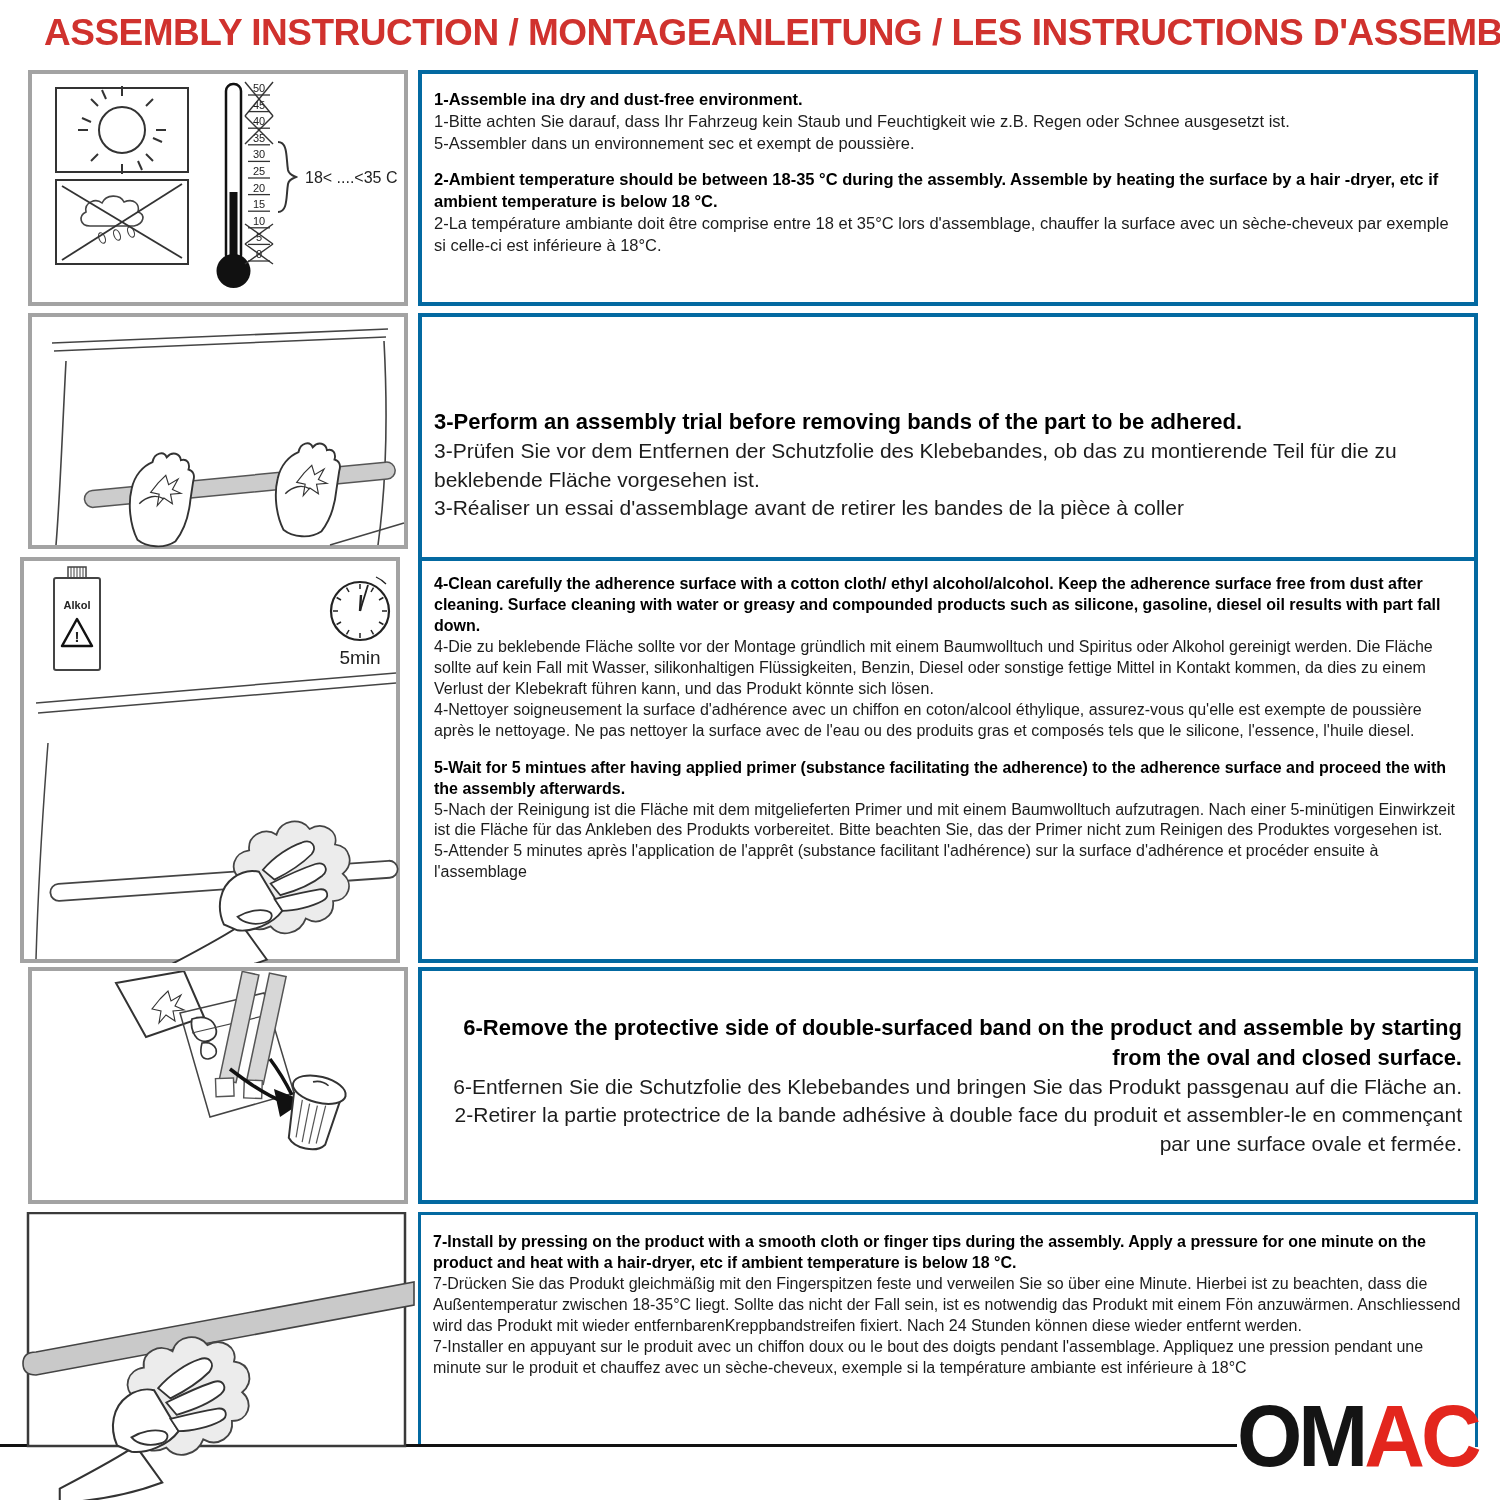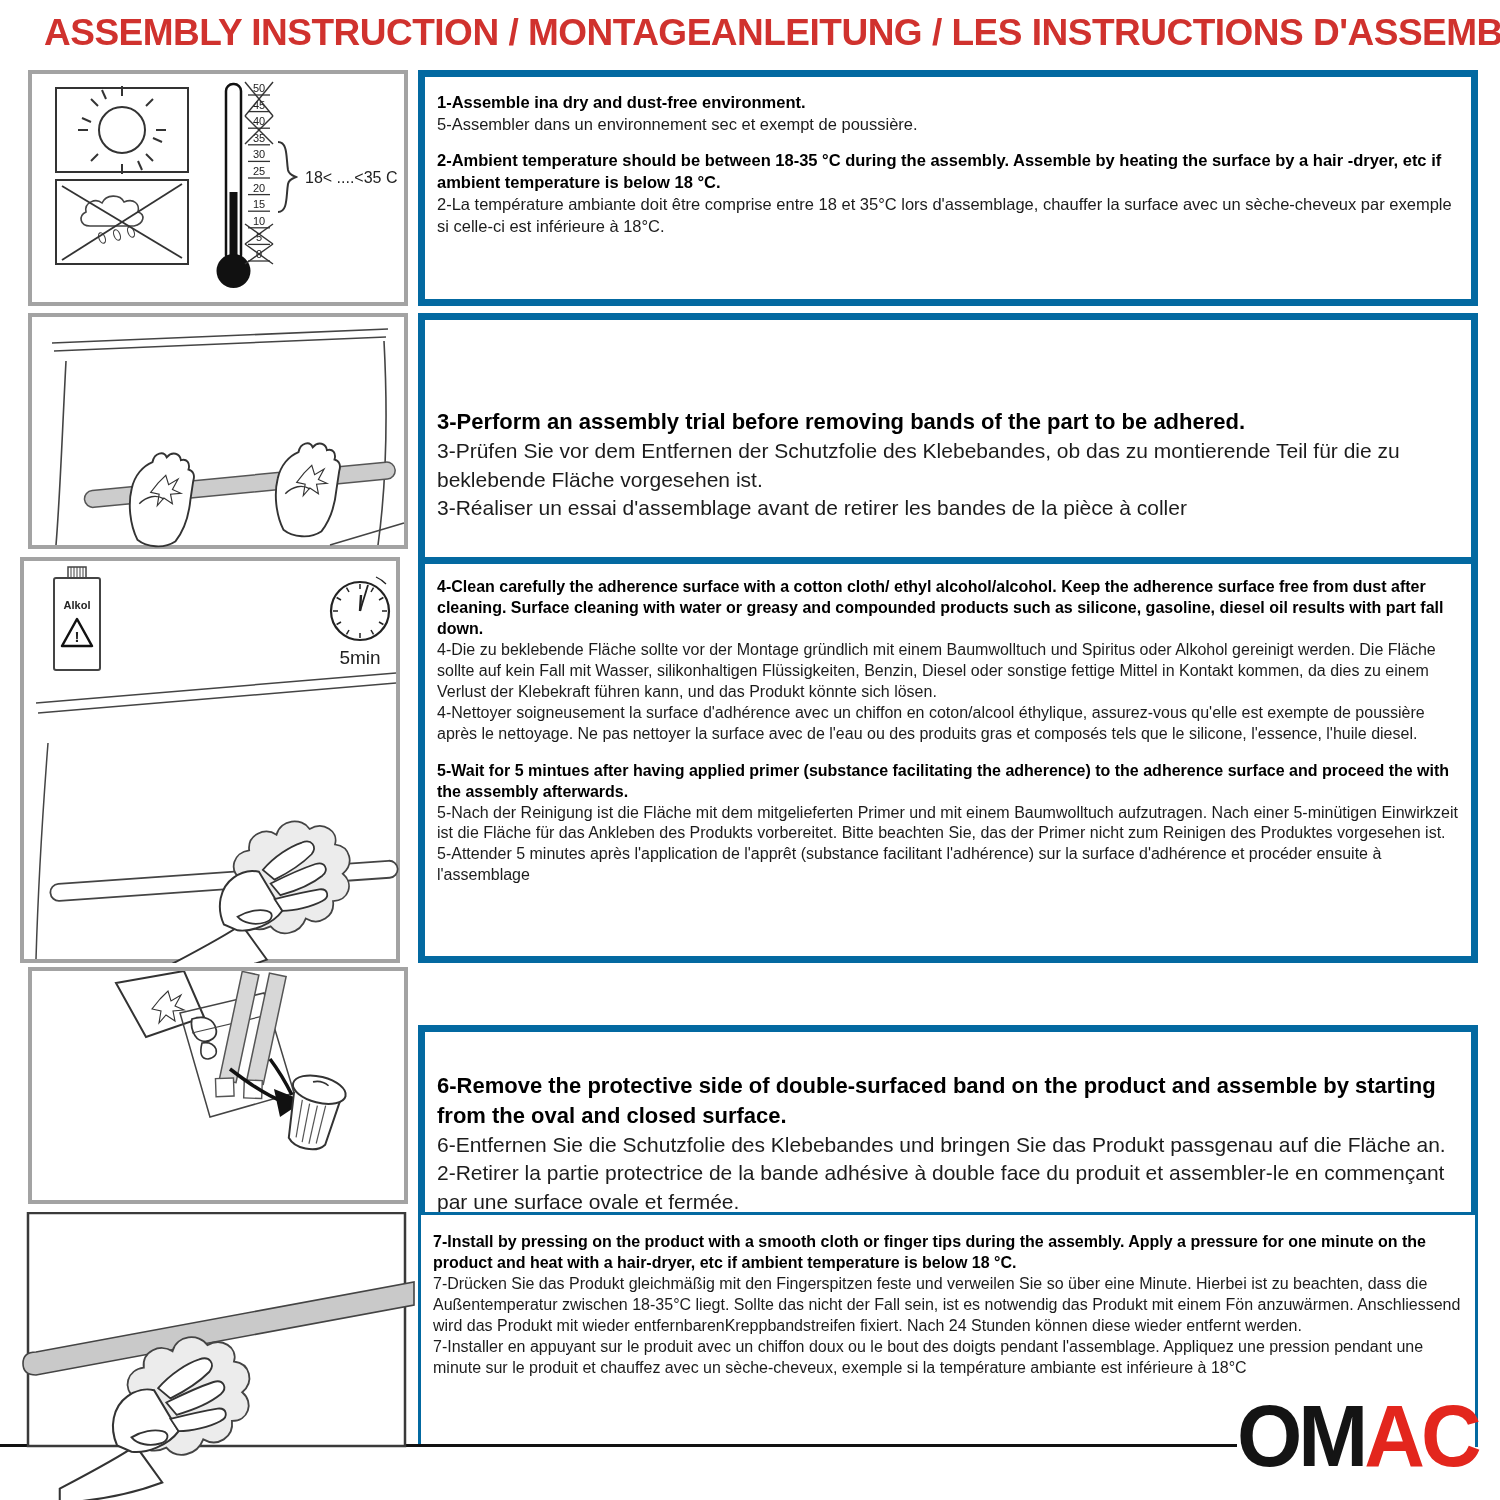--- a/index.html
+++ b/index.html
@@ -8,36 +8,36 @@
     font-family:"Liberation Sans","DejaVu Sans",sans-serif;color:#1c1c1c;
     overflow:hidden;
   }
   .abs{position:absolute;box-sizing:border-box;}
   #title{
     left:44px;top:12px;width:1440px;
     font-size:37px;font-weight:bold;letter-spacing:-0.5px;color:#d0322e;
     white-space:nowrap;
   }
   .img-box{border:4px solid #a3a3a3;background:#fff;}
-  .text-box{border:7px solid #0369a1;background:#fff;}
+  .text-box{border:4px solid #0369a1;background:#fff;}
   .text-box p{margin:0;}
   .b{font-weight:bold;color:#000;}
   .small-text{font-size:16.5px;line-height:1.33;}
   .small-text2{font-size:16px;line-height:1.31;}
   .big-text{font-size:21px;line-height:1.36;}
   .big-text .b{font-size:22px;}
   .vcenter{display:flex;flex-direction:column;justify-content:center;}
   .sp14{height:14px;} .sp18{height:16px;}
   #box1-text{left:418px;top:70px;width:1060px;height:236px;padding:15px 12px 0 12px;}
   #box1-img{left:28px;top:70px;width:380px;height:236px;}
   #box2-text{left:418px;top:313px;width:1060px;height:304px;padding:0 12px;}
   #box2-img{left:28px;top:313px;width:380px;height:236px;}
   #box3-text{left:418px;top:557px;width:1060px;height:406px;padding:13px 12px 0 12px;}
   #box3-img{left:20px;top:557px;width:380px;height:406px;}
-  #box4-text{left:418px;top:1025px;width:1060px;height:237px;padding:16px 12px;}
+  #box4-text{left:418px;top:967px;width:1060px;height:237px;padding:16px 12px;text-align:right;}
   #box4-img{left:28px;top:967px;width:380px;height:237px;}
   #box5-text{left:418px;top:1212px;width:1060px;height:235px;padding:17px 12px 0 12px;border-width:3px 3px 0 3px;}
   #box5-img{left:0px;top:1212px;width:420px;height:288px;z-index:3;pointer-events:none;}
   #bottom-rule{left:0;top:1444px;width:1237px;height:3px;background:#111;z-index:1;}
   #logo{
     left:1237px;top:1394px;width:245px;height:96px;z-index:4;
     font-size:84px;font-weight:bold;letter-spacing:-4px;line-height:1.0;
     transform:scaleY(1.04);white-space:nowrap;
   }
   #logo .lb{color:#141414;} #logo .lr{color:#e3261d;}
@@ -139,20 +139,21 @@
           <line x1="55" y1="170" x2="27" y2="190"></line>
       </g>
       <path d="M60,68 C70,68 68,84 70,96 C71,101 76,102 78,103 C76,104 71,105 70,110 C68,122 70,138 60,138" fill="none" stroke="#333" stroke-width="2"></path>
       <text x="87" y="109" font-size="16">18&lt; ....&lt;35 C</text>
     </g>
   </svg>
 </div>
 
 <div id="box1-text" class="abs text-box small-text">
   <p class="b">1-Assemble ina dry and dust-free environment.</p>
+  <p>1-Bitte achten Sie darauf, dass Ihr Fahrzeug kein Staub und Feuchtigkeit wie z.B. Regen oder Schnee ausgesetzt ist.</p>
   <p>5-Assembler dans un environnement sec et exempt de poussière.</p>
   <div class="sp14"></div>
   <p class="b">2-Ambient temperature should be between 18-35 °C  during the assembly. Assemble by heating the surface by a hair -dryer, etc if ambient temperature is below 18 °C.</p>
   <p>2-La température ambiante doit être comprise entre 18 et 35°C lors d'assemblage, chauffer la surface avec un sèche-cheveux par exemple si celle-ci est inférieure à 18°C.</p>
 </div>
 
 <div id="box2-img" class="abs img-box">
   <svg width="376" height="232" viewBox="0 0 376 232">
     <g fill="none" stroke="#444" stroke-width="1.6">
       <path d="M20,26 L356,12"></path>

